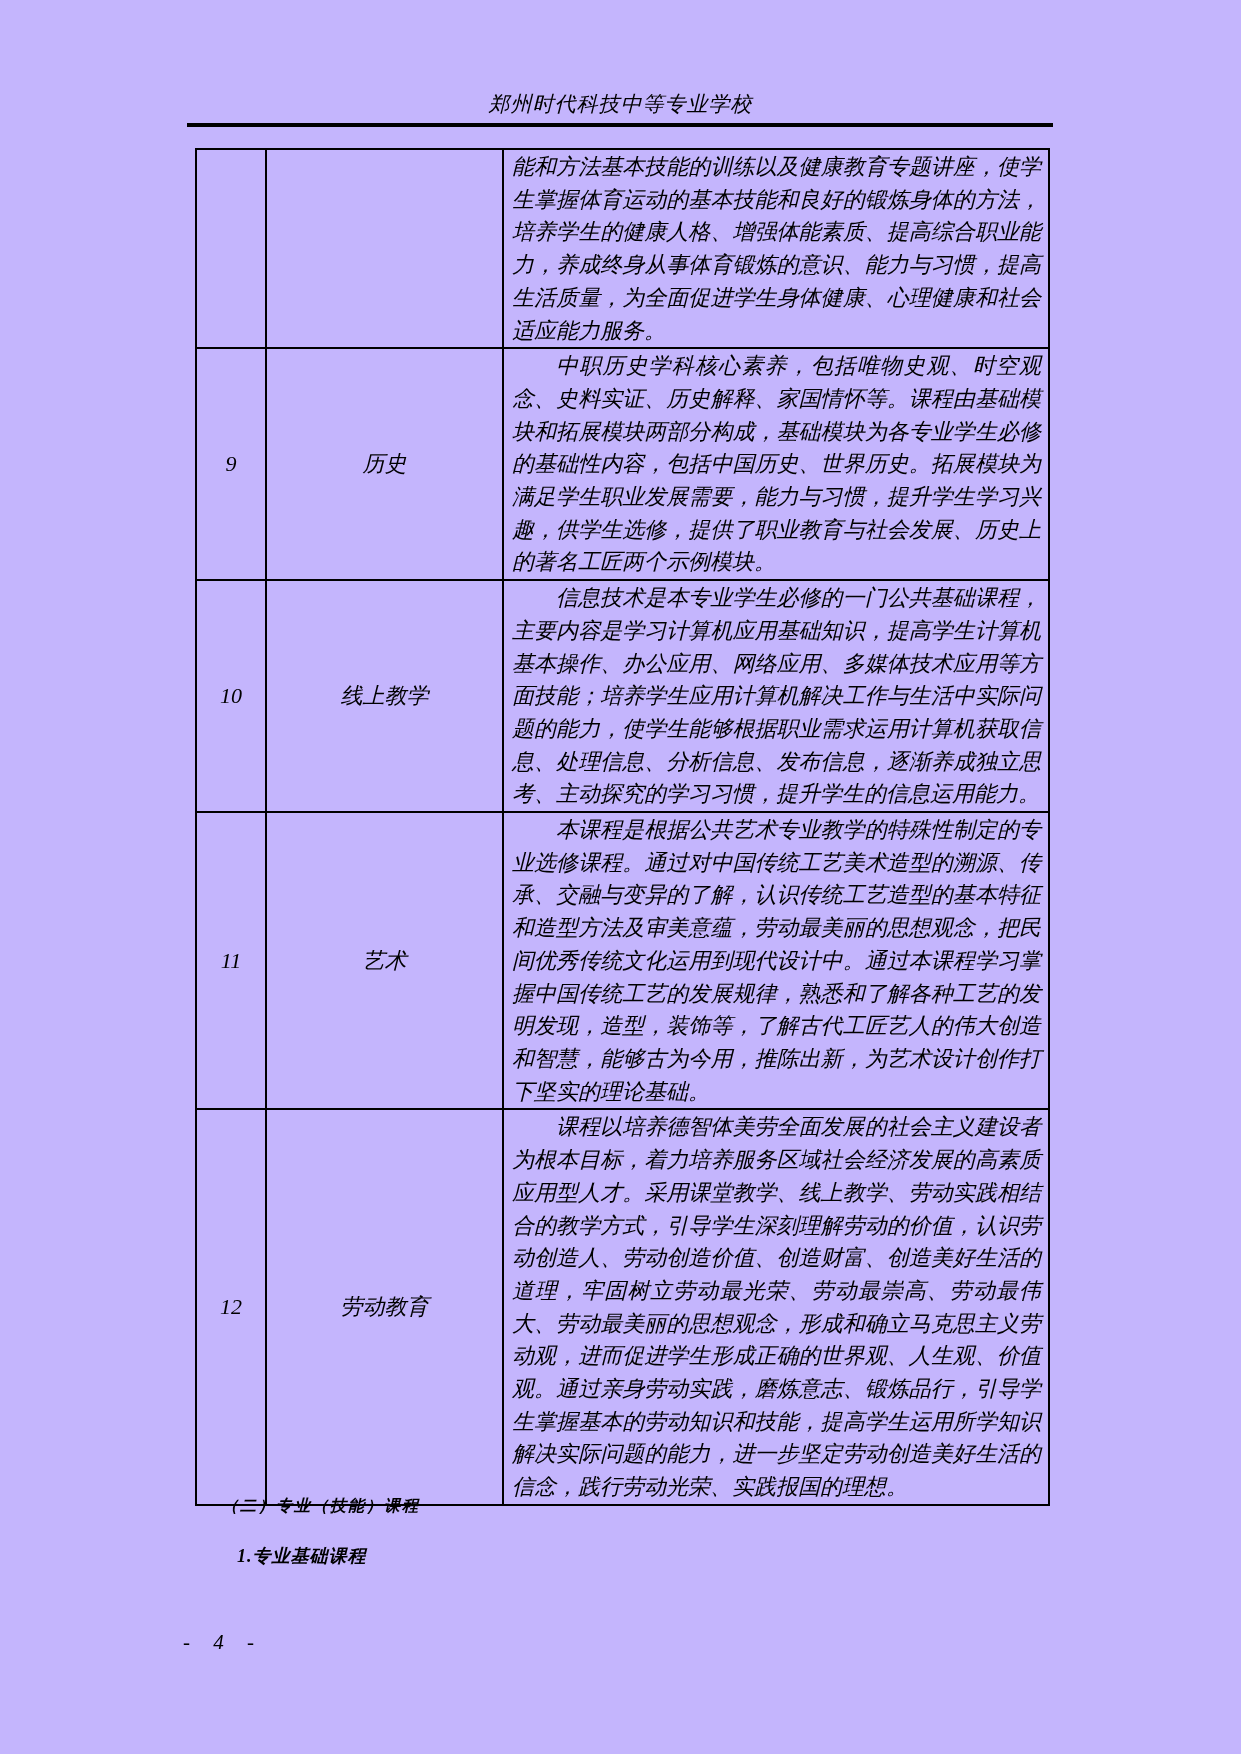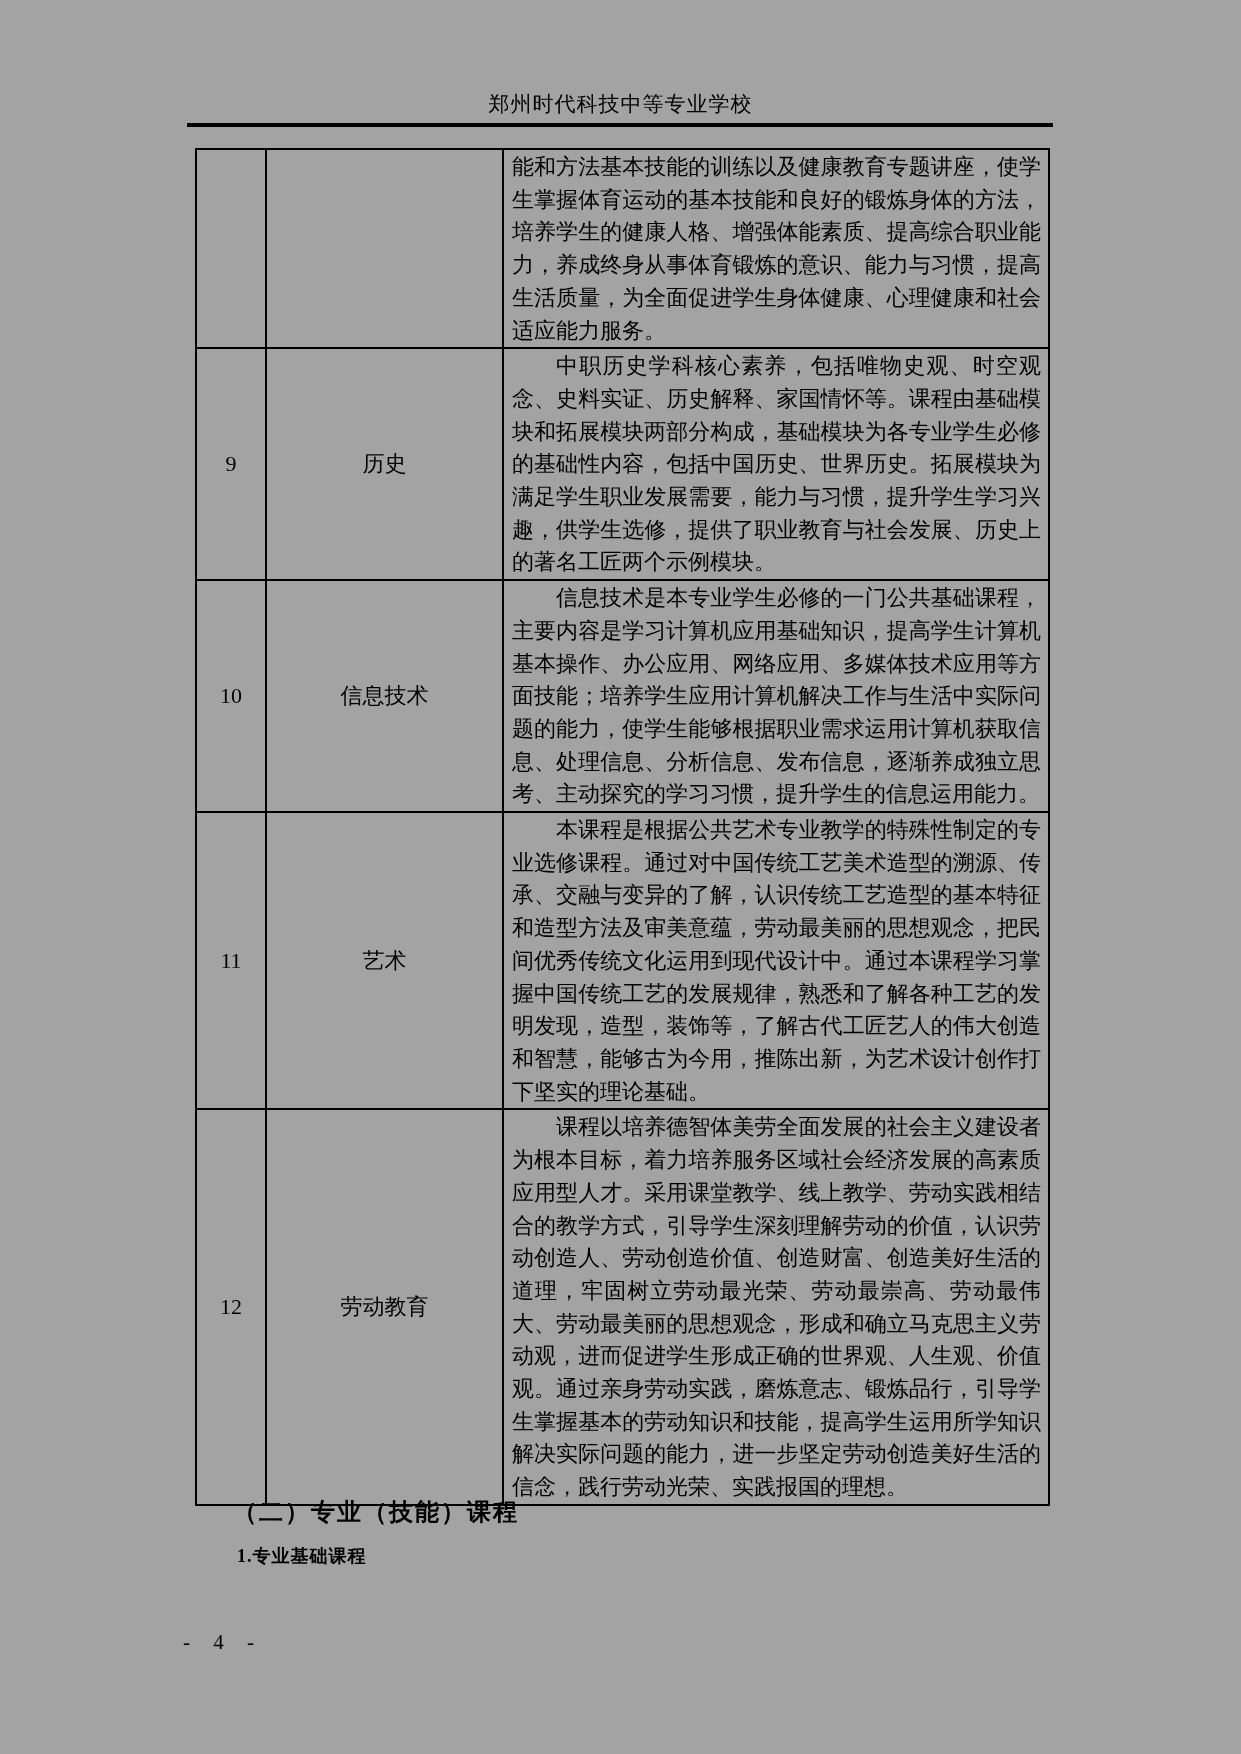--- a/index.html
+++ b/index.html
@@ -1,23 +1,24 @@
 <!DOCTYPE html>
 <html><head>
 <meta charset="utf-8">
 <style>
   html, body { margin:0; padding:0; background:#e8e8e8; }
   .page {
     position:relative;
     width:1241px; height:1754px;
-    background:#a3a3a3;
+    background:#c4b5fd;
     font-family:"Liberation Serif", serif;
     color:#000;
     overflow:hidden;
     margin:0 auto;
+    font-style:italic;
   }
   .header-title {
     position:absolute; top:90px; left:0; width:100%;
     text-align:center;
     font-family:"Liberation Sans", sans-serif;
     font-size:21px; letter-spacing:1px;
   }
   .header-rule {
     position:absolute; left:187px; top:123px;
     width:866px; height:4px; background:#000;
@@ -41,21 +42,21 @@
     font-size:22px;
   }
   td.desc { vertical-align:top; padding:1px 7px 0 8px; }
   .para {
     margin:0;
     font-size:22px; line-height:32.7px;
     text-align:justify;
   }
   .para.indent { text-indent:2em; }
   .section-heading { position:absolute; font-weight:bold; white-space:nowrap; }
-  .section-heading.lvl1 { left:233px; top:1496px; font-size:24px; letter-spacing:2px; }
+  .section-heading.lvl1 { left:222px; top:1496px; font-size:16px; letter-spacing:2px; }
   .section-heading.lvl2 { left:237px; top:1544px; font-size:18px; letter-spacing:1px; }
   .page-number {
     position:absolute; left:183px; top:1630px;
     font-size:21px; letter-spacing:9px;
   }
 </style>
 </head>
 <body>
 
 <div class="page">
@@ -80,21 +81,21 @@
       </tr>
       <tr class="r1">
         <td class="num">9</td>
         <td class="name">历史</td>
         <td class="desc">
           <p class="para indent">中职历史学科核心素养，包括唯物史观、时空观念、史料实证、历史解释、家国情怀等。课程由基础模块和拓展模块两部分构成，基础模块为各专业学生必修的基础性内容，包括中国历史、世界历史。拓展模块为满足学生职业发展需要，能力与习惯，提升学生学习兴趣，供学生选修，提供了职业教育与社会发展、历史上的著名工匠两个示例模块。</p>
         </td>
       </tr>
       <tr class="r2">
         <td class="num">10</td>
-        <td class="name">信息技术</td>
+        <td class="name">线上教学</td>
         <td class="desc">
           <p class="para indent">信息技术是本专业学生必修的一门公共基础课程，主要内容是学习计算机应用基础知识，提高学生计算机基本操作、办公应用、网络应用、多媒体技术应用等方面技能；培养学生应用计算机解决工作与生活中实际问题的能力，使学生能够根据职业需求运用计算机获取信息、处理信息、分析信息、发布信息，逐渐养成独立思考、主动探究的学习习惯，提升学生的信息运用能力。</p>
         </td>
       </tr>
       <tr class="r3">
         <td class="num">11</td>
         <td class="name">艺术</td>
         <td class="desc">
           <p class="para indent">本课程是根据公共艺术专业教学的特殊性制定的专业选修课程。通过对中国传统工艺美术造型的溯源、传承、交融与变异的了解，认识传统工艺造型的基本特征和造型方法及审美意蕴，劳动最美丽的思想观念，把民间优秀传统文化运用到现代设计中。通过本课程学习掌握中国传统工艺的发展规律，熟悉和了解各种工艺的发明发现，造型，装饰等，了解古代工匠艺人的伟大创造和智慧，能够古为今用，推陈出新，为艺术设计创作打下坚实的理论基础。</p>
         </td>

